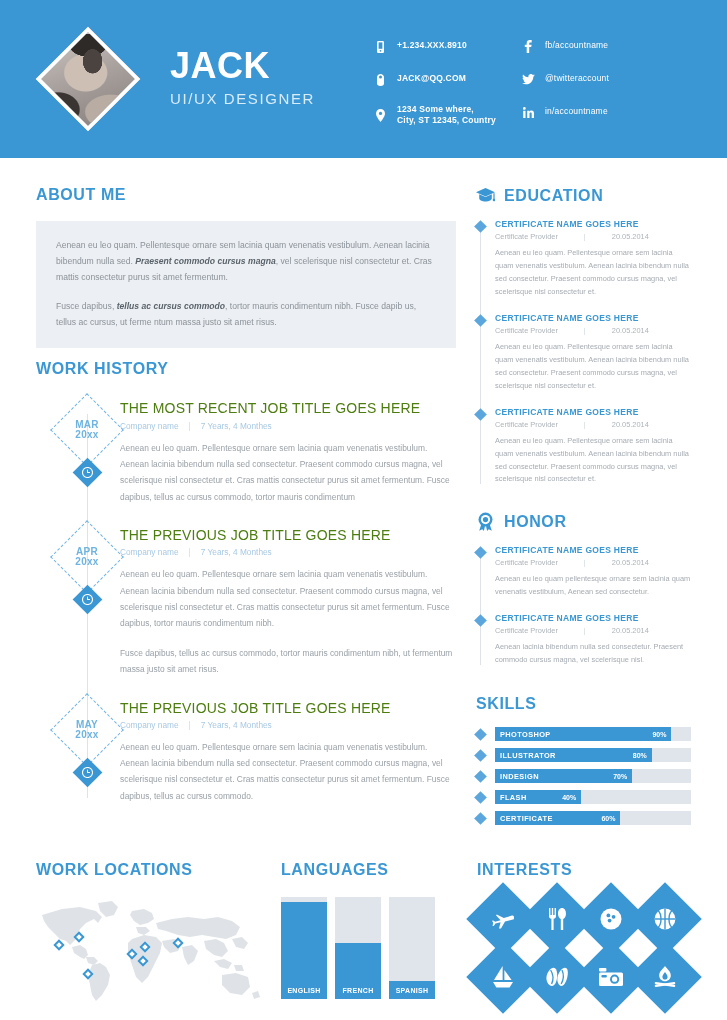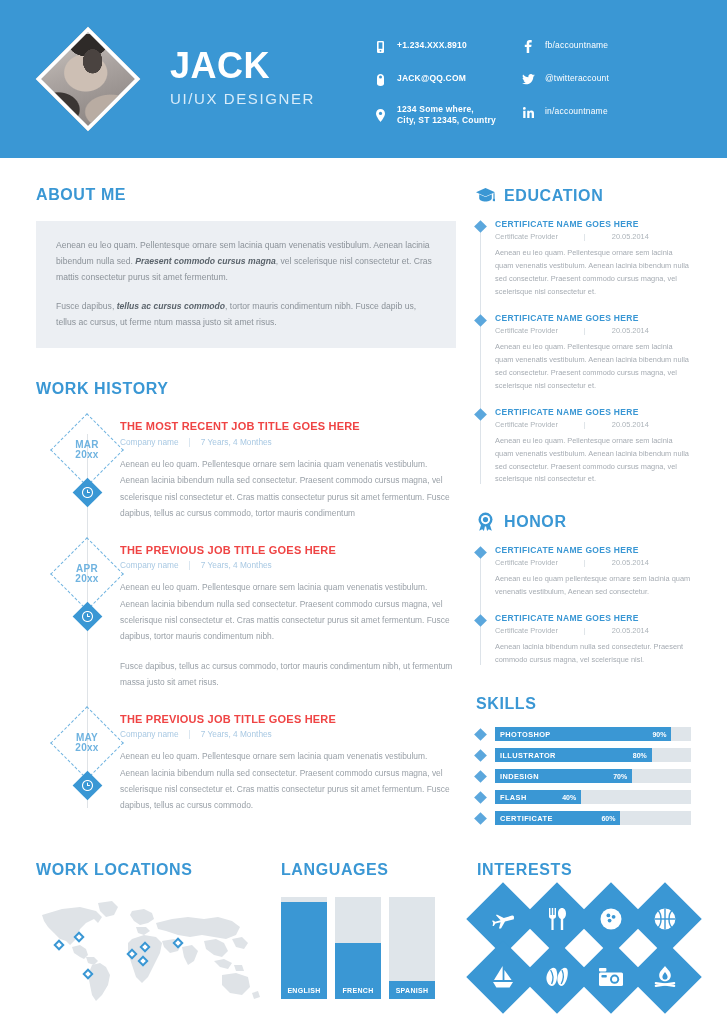--- a/index.html
+++ b/index.html
@@ -104,21 +104,21 @@
     margin-top: 17px;
     padding: 17px 20px 18px 20px;
   }
   .about-p {
     font-size: 8.6px; color: #8b9299; line-height: 1.85;
   }
   .about-p + .about-p { margin-top: 13px; }
   .about-p b { color: #5a636b; font-style: italic; font-weight: bold; }
 
   
-  .wh-head { margin-top: 32px; }
+  .wh-head { margin-top: 12px; }
   .timeline { position: relative; margin-top: 22px; padding-left: 0; }
   .tl-line {
     position: absolute; left: 51px; top: 14px; bottom: 6px;
     width: 1px; background: #dfe3e7;
   }
   .job { position: relative; padding-left: 84px; margin-bottom: 22px; }
   .job:last-child { margin-bottom: 0; }
   .date-dia {
     position: absolute; left: 25px; top: 4px;
     width: 52px; height: 52px;
@@ -144,21 +144,21 @@
   .clock-dia .cd-shape {
     position: absolute; inset: 0;
     background: #3a97d4; transform: rotate(45deg);
   }
   .clock-dia .cd-ico {
     position: absolute; inset: 0;
     display: flex; align-items: center; justify-content: center;
   }
   .clock-dia svg { fill: #ffffff; display: block; }
   .job-title {
-    font-size: 11px; color: #ef4444; font-weight: bold;
+    font-size: 14px; color: #4d7c0f; font-weight: normal;
     letter-spacing: 0.2px; line-height: 1.15;
   }
   .job-meta {
     font-size: 8.3px; color: #a9c9e3; margin-top: 4px;
     display: flex; align-items: center; gap: 10px;
   }
   .job-meta .sep { color: #cbdcea; }
   .job-p {
     font-size: 8.4px; color: #9aa1a8; line-height: 1.95;
     margin-top: 9px;

